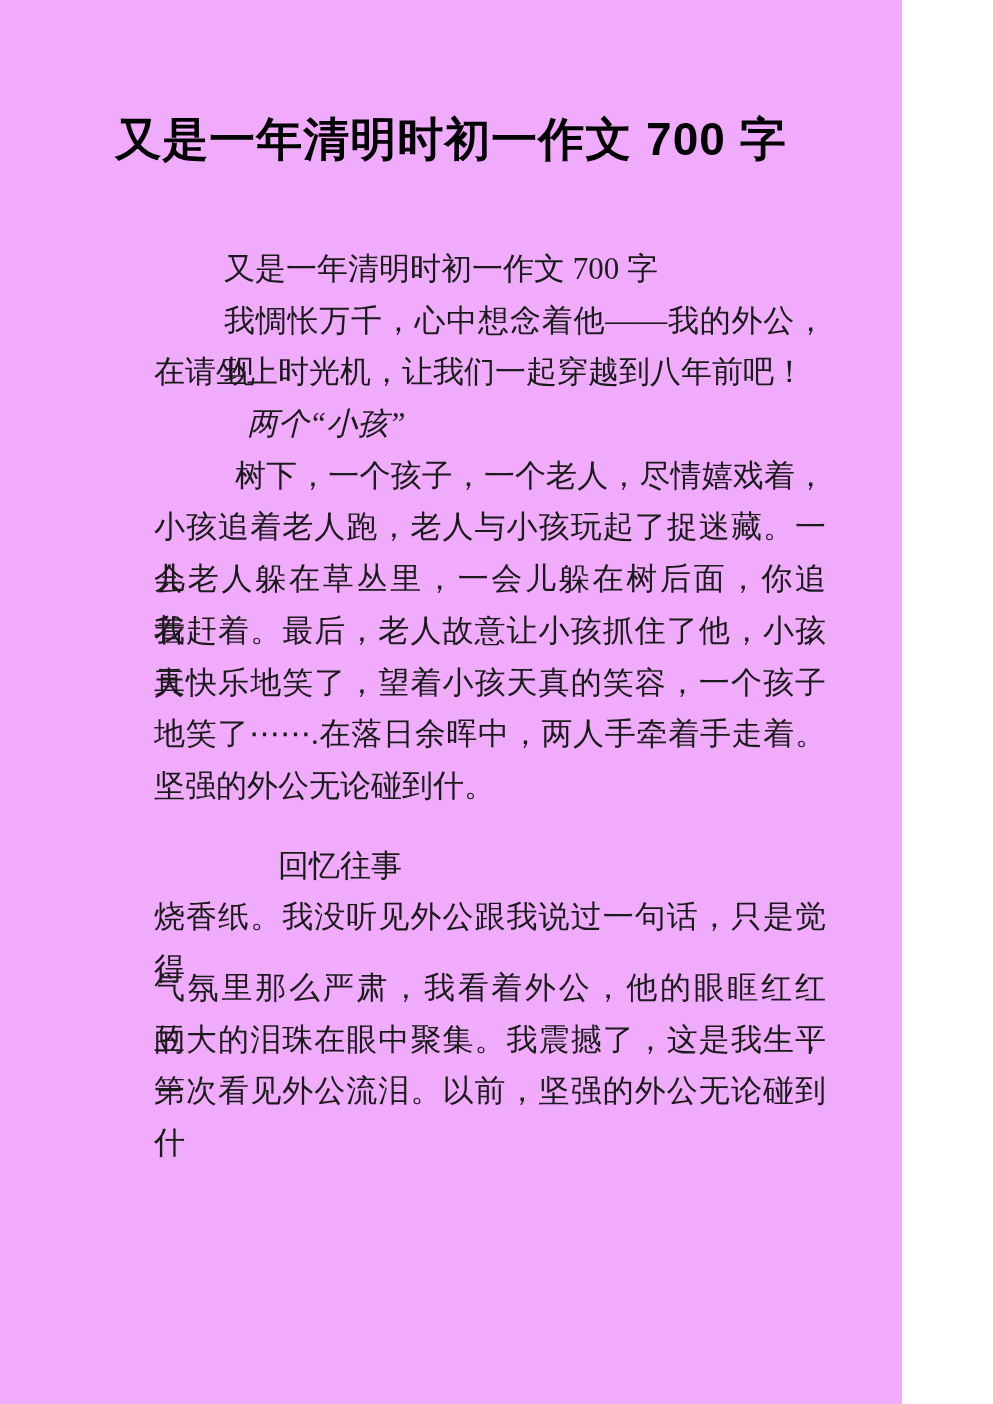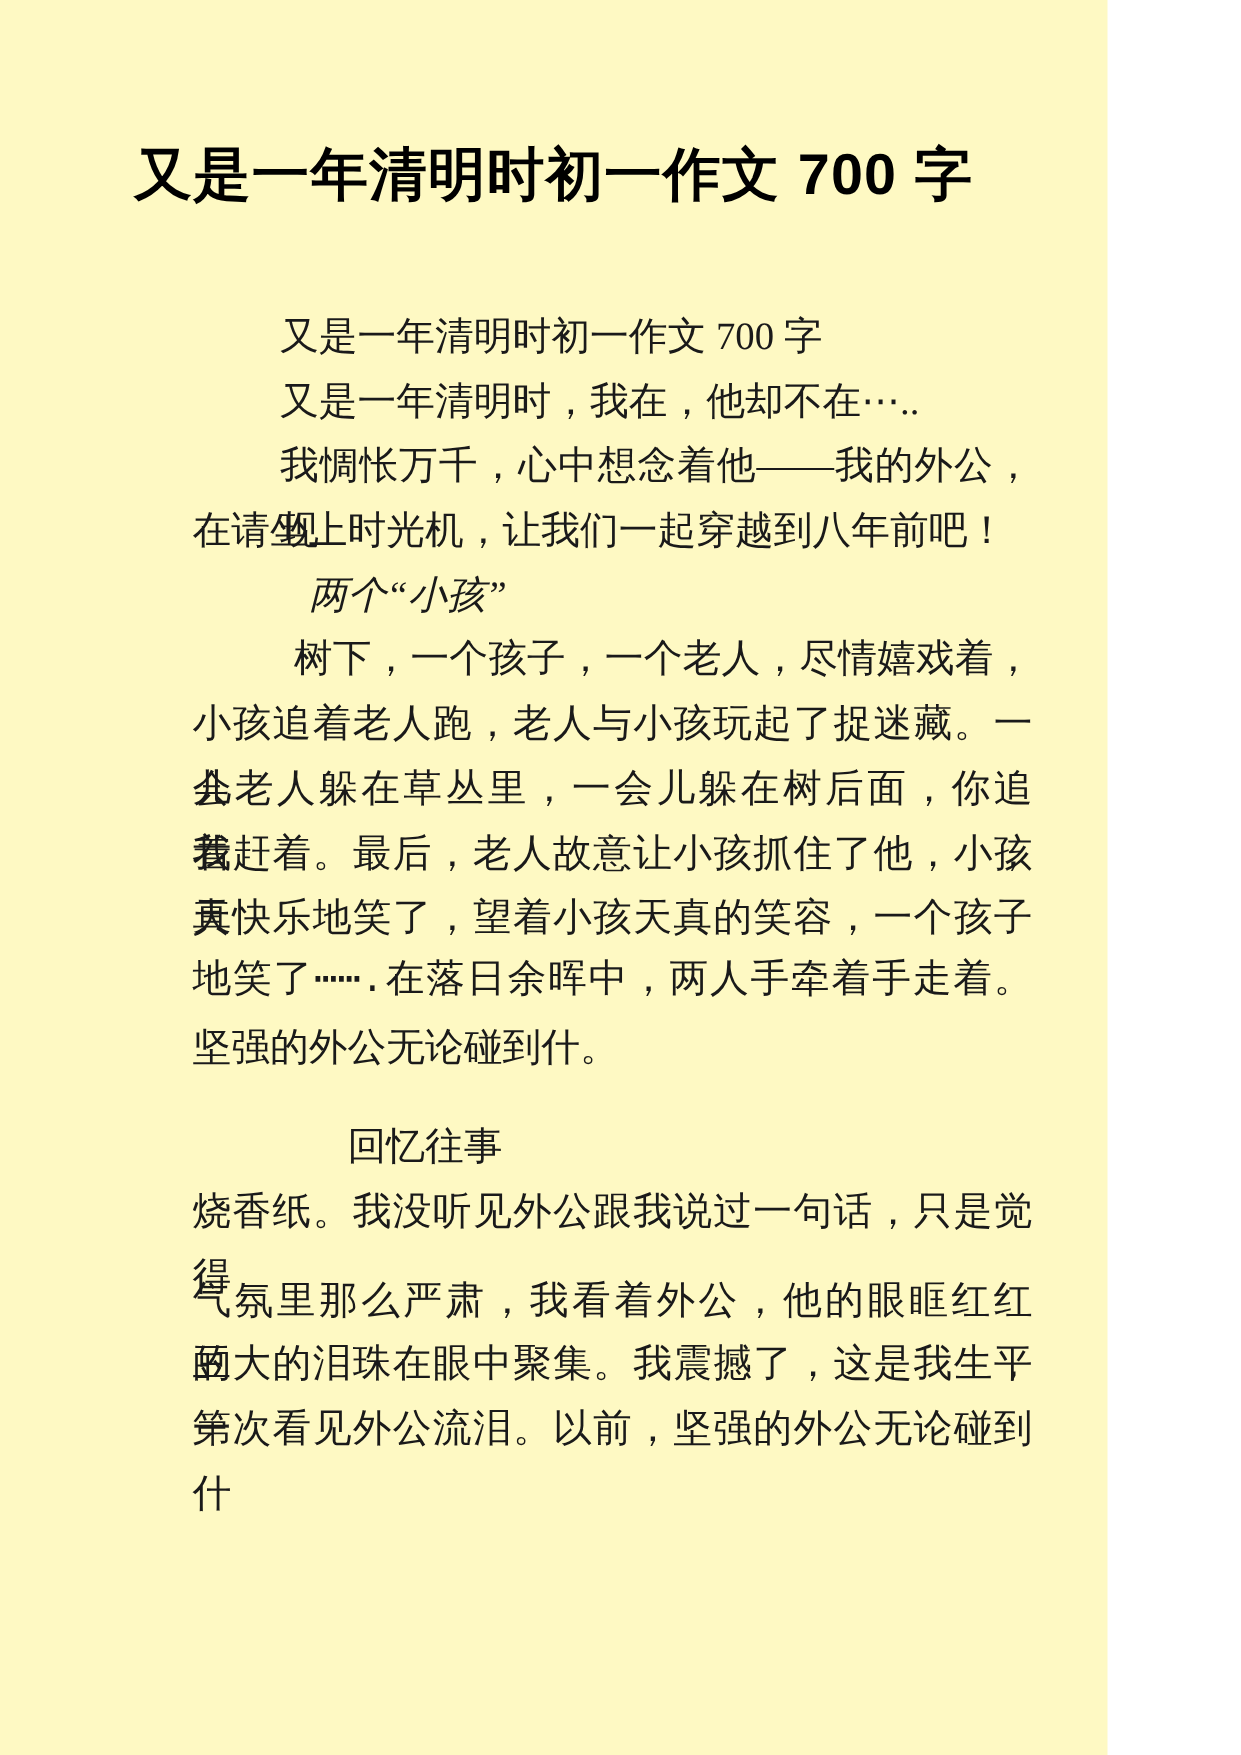--- a/index.html
+++ b/index.html
@@ -4,23 +4,24 @@
 <style>
   html, body {
     margin: 0;
     padding: 0;
     background: #ffffff;
   }
   .page {
     position: relative;
     width: 886px;
     height: 1404px;
-    background: #fef9c3;
+    background: #f0abfc;
     overflow: hidden;
     font-family: "Liberation Serif", "DejaVu Serif", serif;
+    padding-left: 16px;
   }
   .doc-title {
     position: absolute;
     left: 0;
     right: 0;
     top: 108px;
     height: 62px;
     line-height: 62px;
     text-align: center;
     font-family: "Liberation Sans", "DejaVu Sans", sans-serif;
@@ -50,30 +51,29 @@
     -moz-text-align-last: justify;
   }
 </style>
 </head>
 <body>
 
 <div class="page">
   <div class="doc-title">又是一年清明时初一作文 700 字</div>
   <div class="article-body">
       <div class="line" style="padding-left: 70px;">又是一年清明时初一作文 700 字</div>
-      <div class="line" style="padding-left: 70px;">又是一年清明时，我在，他却不在⋯..</div>
       <div class="line full" style="padding-left: 70px;">我惆怅万千，心中想念着他——我的外公，现</div>
       <div class="line" style="padding-left: 0px;">在请坐上时光机，让我们一起穿越到八年前吧！</div>
       <div class="line" style="padding-left: 93px; font-style: italic;">两个“小孩”</div>
       <div class="line full" style="padding-left: 81px;">树下，一个孩子，一个老人，尽情嬉戏着，</div>
       <div class="line full" style="padding-left: 0px;">小孩追着老人跑，老人与小孩玩起了捉迷藏。一会</div>
       <div class="line full" style="padding-left: 0px;">儿老人躲在草丛里，一会儿躲在树后面，你追着，</div>
       <div class="line full" style="padding-left: 0px;">我赶着。最后，老人故意让小孩抓住了他，小孩天</div>
       <div class="line full" style="padding-left: 0px;">真快乐地笑了，望着小孩天真的笑容，一个孩子</div>
-      <div class="line full" style="padding-left: 0px; font-family: Liberation Mono, monospace;">地笑了⋯⋯.在落日余晖中，两人手牵着手走着。</div>
+      <div class="line full" style="padding-left: 0px;">地笑了⋯⋯.在落日余晖中，两人手牵着手走着。</div>
       <div class="line" style="padding-left: 0px;">坚强的外公无论碰到什。</div>
       <div class="line" style="padding-left: 124px; margin-top: 28px;">回忆往事</div>
       <div class="line full" style="padding-left: 0px;">烧香纸。我没听见外公跟我说过一句话，只是觉得</div>
       <div class="line full" style="padding-left: 0px; margin-top: 19px;">气氛里那么严肃，我看着外公，他的眼眶红红的，</div>
       <div class="line full" style="padding-left: 0px;">豆大的泪珠在眼中聚集。我震撼了，这是我生平第</div>
       <div class="line full" style="padding-left: 0px;">一次看见外公流泪。以前，坚强的外公无论碰到什</div>
     </div>
 </div>
 
 </body></html>

